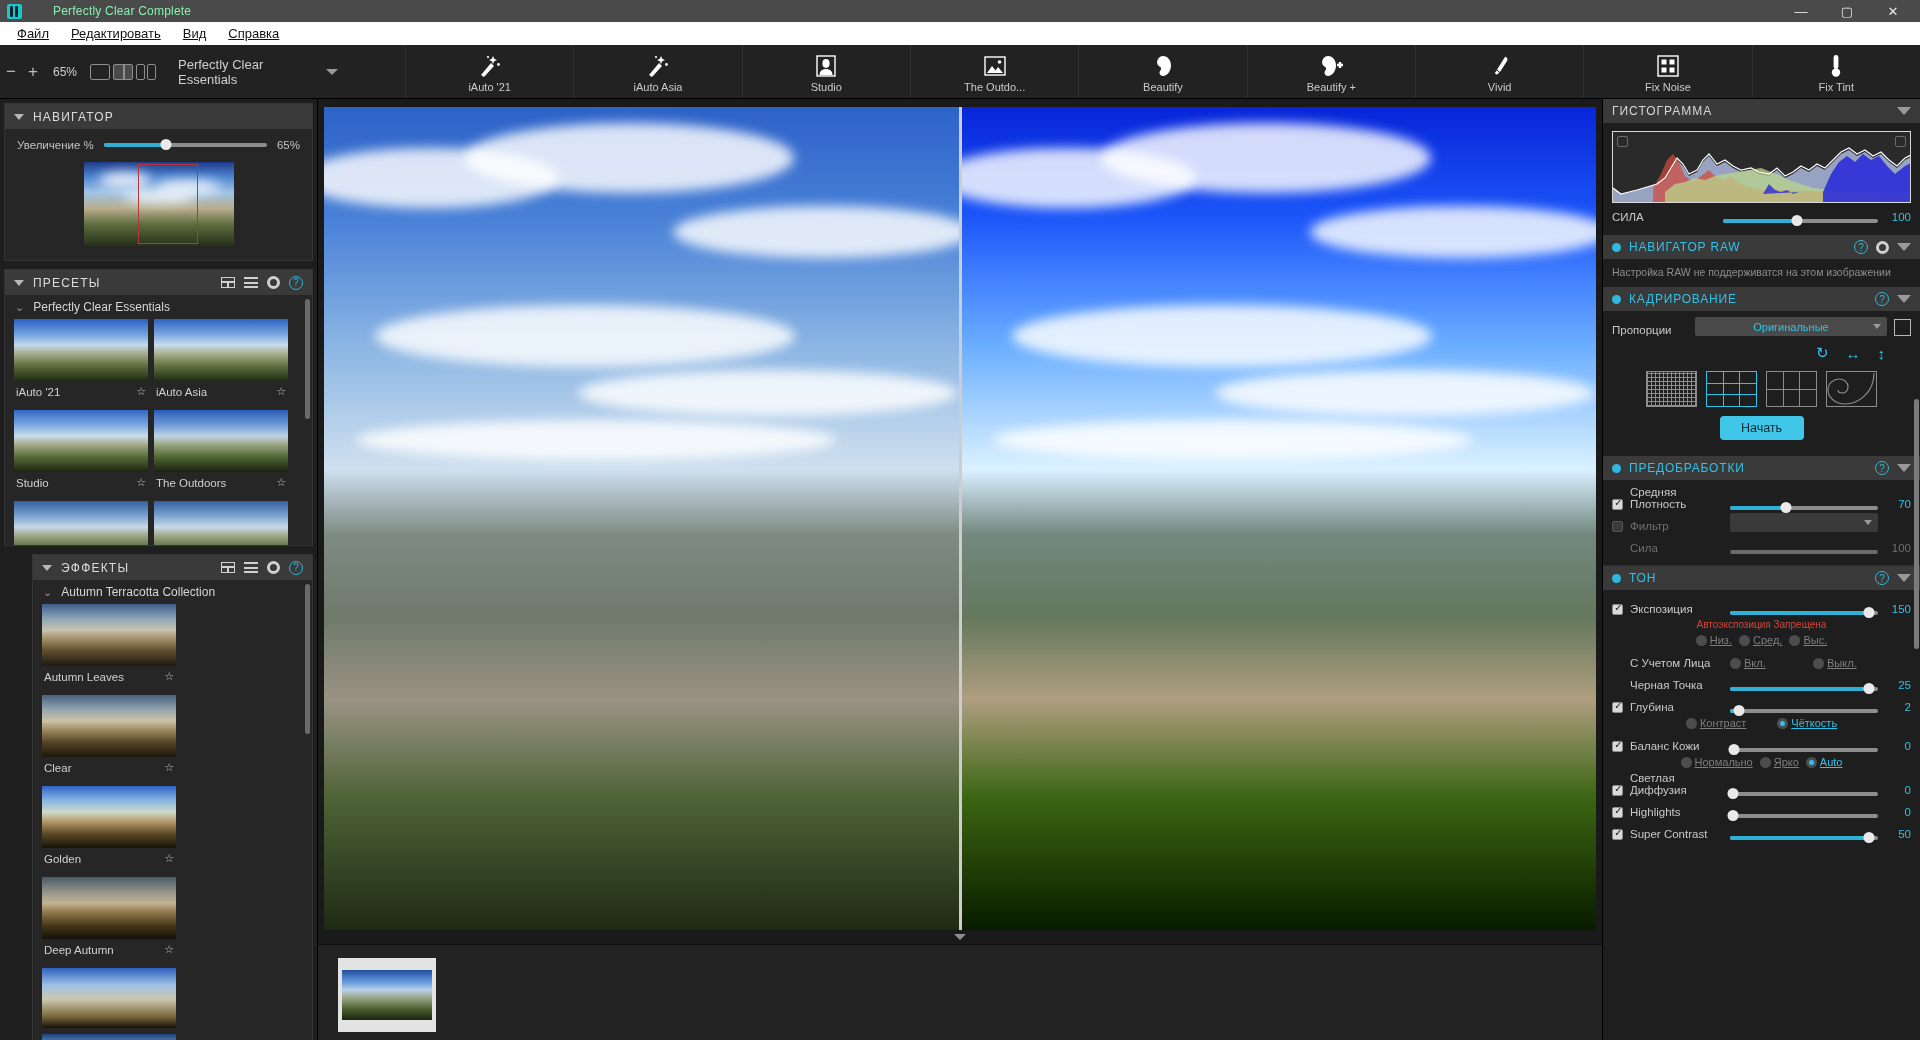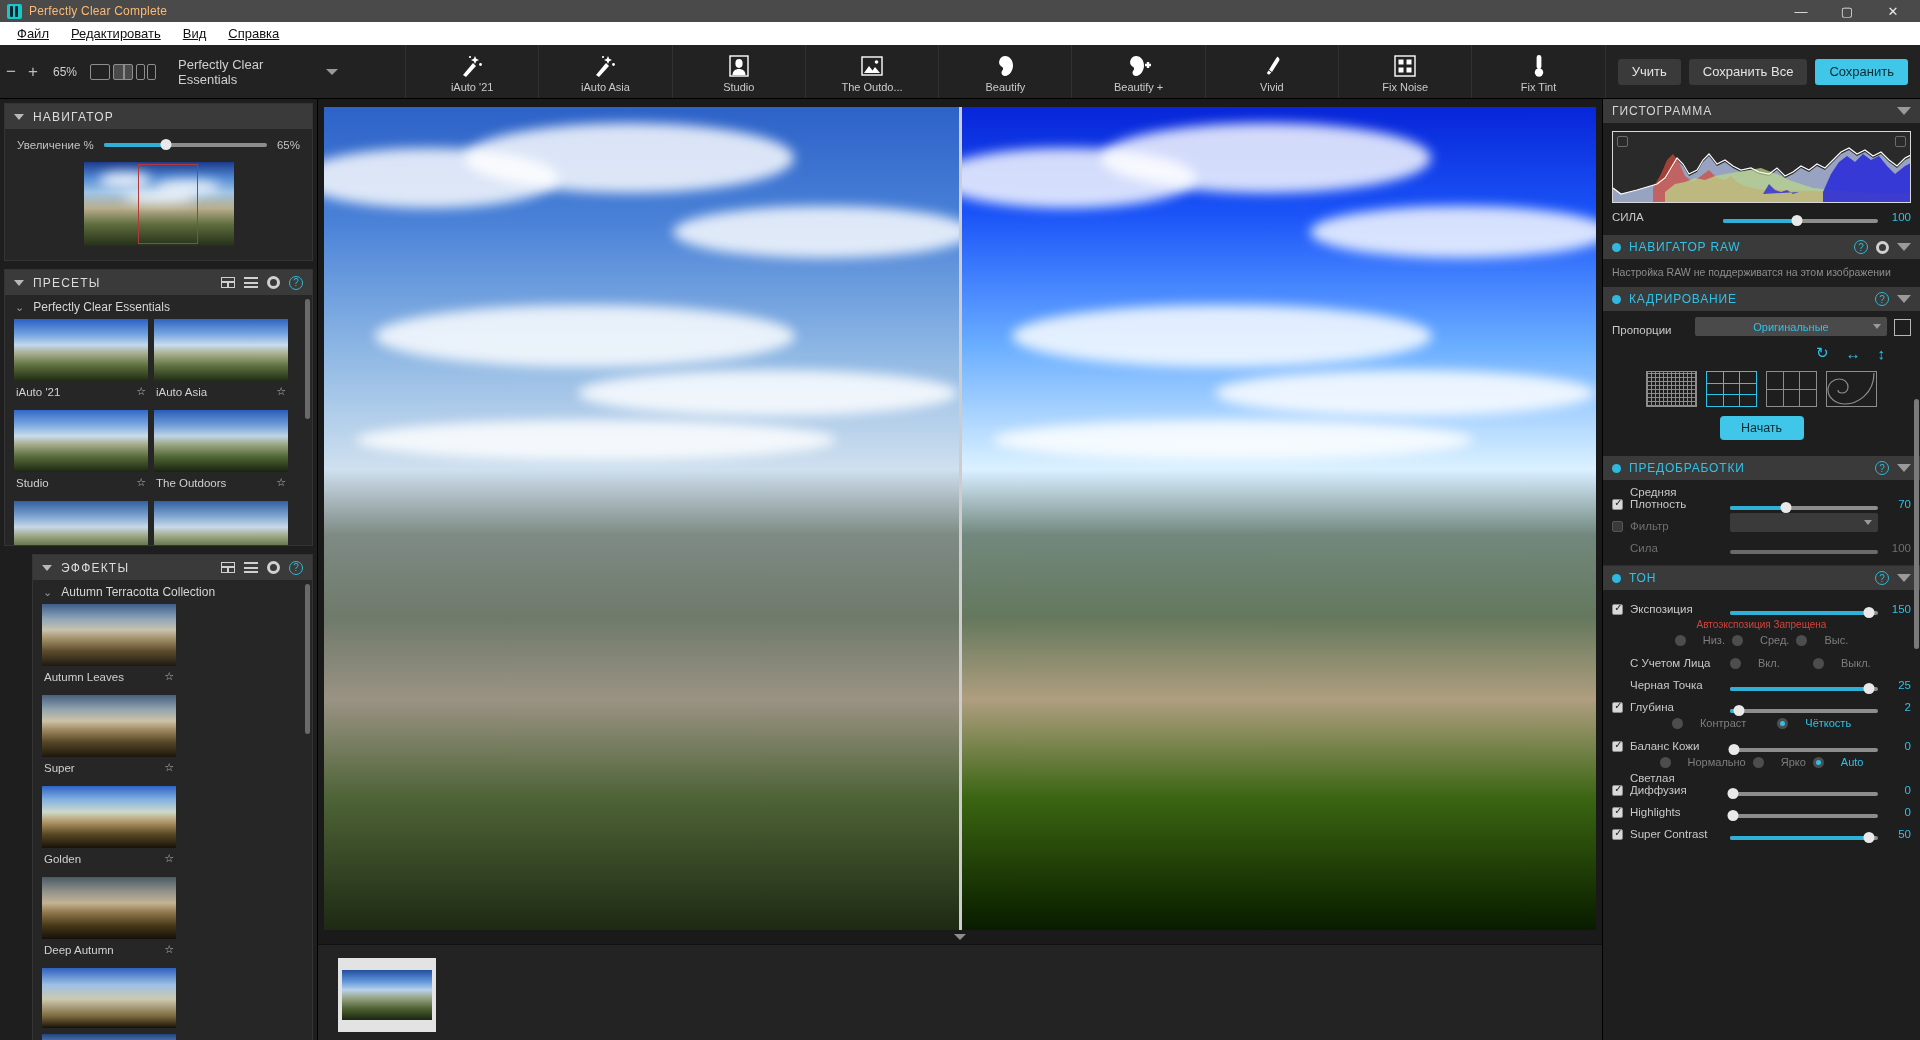--- a/index.html
+++ b/index.html
@@ -7,21 +7,21 @@
     font-family:"Liberation Sans", sans-serif; color:#cfcfcf; }
 
   
   .titlebar { height:22px; background:#4a4a4a; display:flex; align-items:center; padding:0 4px; }
   .tb-logo { width:15px; height:15px; background:#18c8c8; border-radius:2px; margin:0 7px 0 3px;
      position:relative; }
   .tb-logo:before { content:""; position:absolute; left:3px; top:2px; width:3px; height:11px;
      background:#123; border-radius:1px; }
   .tb-logo:after { content:""; position:absolute; left:8px; top:2px; width:3px; height:11px;
      background:#123; border-radius:1px; }
-  .tb-title { font-size:12px; color:#fdba74; letter-spacing:.2px; }
+  .tb-title { font-size:12px; color:#86efac; letter-spacing:.2px;margin-left:24px; }
   .tb-ctrls { margin-left:auto; display:flex; height:22px; }
   .tb-btn { width:46px; height:22px; display:flex; align-items:center; justify-content:center;
      color:#e8e8e8; font-size:13px; }
 
   
   .menubar { height:23px; background:#fff; display:flex; align-items:center; padding-left:6px; }
   .menu-item { font-size:13px; color:#111; padding:0 11px; }
   .menu-item u { text-decoration:underline; }
 
   
@@ -166,21 +166,21 @@
   .start-btn { width:84px; height:24px; margin:2px auto 8px; background:#3fc6e8; color:#0d2b33;
      font-size:12.5px; border-radius:4px; display:flex; align-items:center; justify-content:center; }
   .tick-wrap { flex:1; position:relative; height:26px; }
   .ticks { position:absolute; inset:0; background:repeating-linear-gradient(90deg,
      #c7c7c7 0 1.5px, transparent 1.5px 6px); top:7px; height:17px; }
   .ticknums { position:absolute; top:-3px; left:0; right:0; font-size:9px; color:#c7c7c7;
      letter-spacing:.4px; white-space:nowrap; }
   .tickmark { position:absolute; left:50%; top:7px; width:2px; height:17px; background:#2fb9e0; }
   .warn { font-size:10px; color:#d1443c; text-align:center; padding:1px 0 3px; }
   .radios { display:flex; gap:7px; justify-content:center; padding:1px 0 4px; }
-  .radio { display:flex; align-items:center; gap:17px; font-size:11px; color:#7e7e7e; }
+  .radio { display:flex; align-items:center; gap:3px; font-size:11px; color:#7e7e7e;text-decoration:underline; }
   .radio .d { width:11px; height:11px; border-radius:50%; background:#4d4d4d; position:relative; }
   .radio.on .d:after { content:""; position:absolute; left:3px; top:3px; width:5px; height:5px;
      border-radius:50%; background:#2fc2e8; }
   .radio.on { color:#2fc2e8; }
   .rscroll { position:absolute; right:1px; width:5px; background:#7a7a7a; border-radius:3px; }
   .watermark { position:absolute; left:10px; bottom:54px; font-size:44px; font-weight:bold;
      color:#2fbd2f; font-style:italic; letter-spacing:-1px; opacity:.92;
      text-shadow:2px 2px 0 #11610f; pointer-events:none; z-index:50;
      font-family:"Liberation Sans", sans-serif; }
 </style>
@@ -308,25 +308,20 @@
       <div class="glyph">
         <svg width="14" height="24" viewBox="0 0 14 24">
             <rect x="4.6" y="1" width="4.8" height="14" rx="2.4" fill="#fff"></rect>
             <circle cx="7" cy="18.5" r="4.2" fill="#fff"></circle>
           </svg>
       </div>
       <div class="lab">Fix Tint</div>
     </div>
   </div>
 
-  <div class="tool-right">
-    <div class="btn">Учить</div>
-    <div class="btn">Сохранить Все</div>
-    <div class="btn accent">Сохранить</div>
-  </div>
 </div>
 
 <div class="body">
 
   <div class="left">
 
     <div class="panel">
       <div class="phead">
         <span class="tri"></span>
         <span class="ttl">НАВИГАТОР</span>
@@ -436,21 +431,21 @@
           <div class="th">
             <div class="img" style="background:linear-gradient(#3d5e8c 0%,#8fa6b8 24%,#c9c2ab 42%,#a3906c 56%,#5d4c2c 76%,#1e1810 100%)"></div>
             <div class="cap">
                 <span>Autumn Leaves</span>
                 <span class="star">☆</span>
               </div>
           </div>
           <div class="th">
             <div class="img" style="background:linear-gradient(#46607f 0%,#96a6b0 24%,#ccc3a6 42%,#9f8b62 56%,#574625 76%,#1b160d 100%)"></div>
             <div class="cap">
-                <span>Super</span>
+                <span>Clear</span>
                 <span class="star">☆</span>
               </div>
           </div>
           <div class="th">
             <div class="img" style="background:linear-gradient(#2e63c4 0%,#82b2e2 22%,#cfd9c9 42%,#b19666 58%,#584722 78%,#16120b 100%)"></div>
             <div class="cap">
                 <span>Golden</span>
                 <span class="star">☆</span>
               </div>
           </div>

